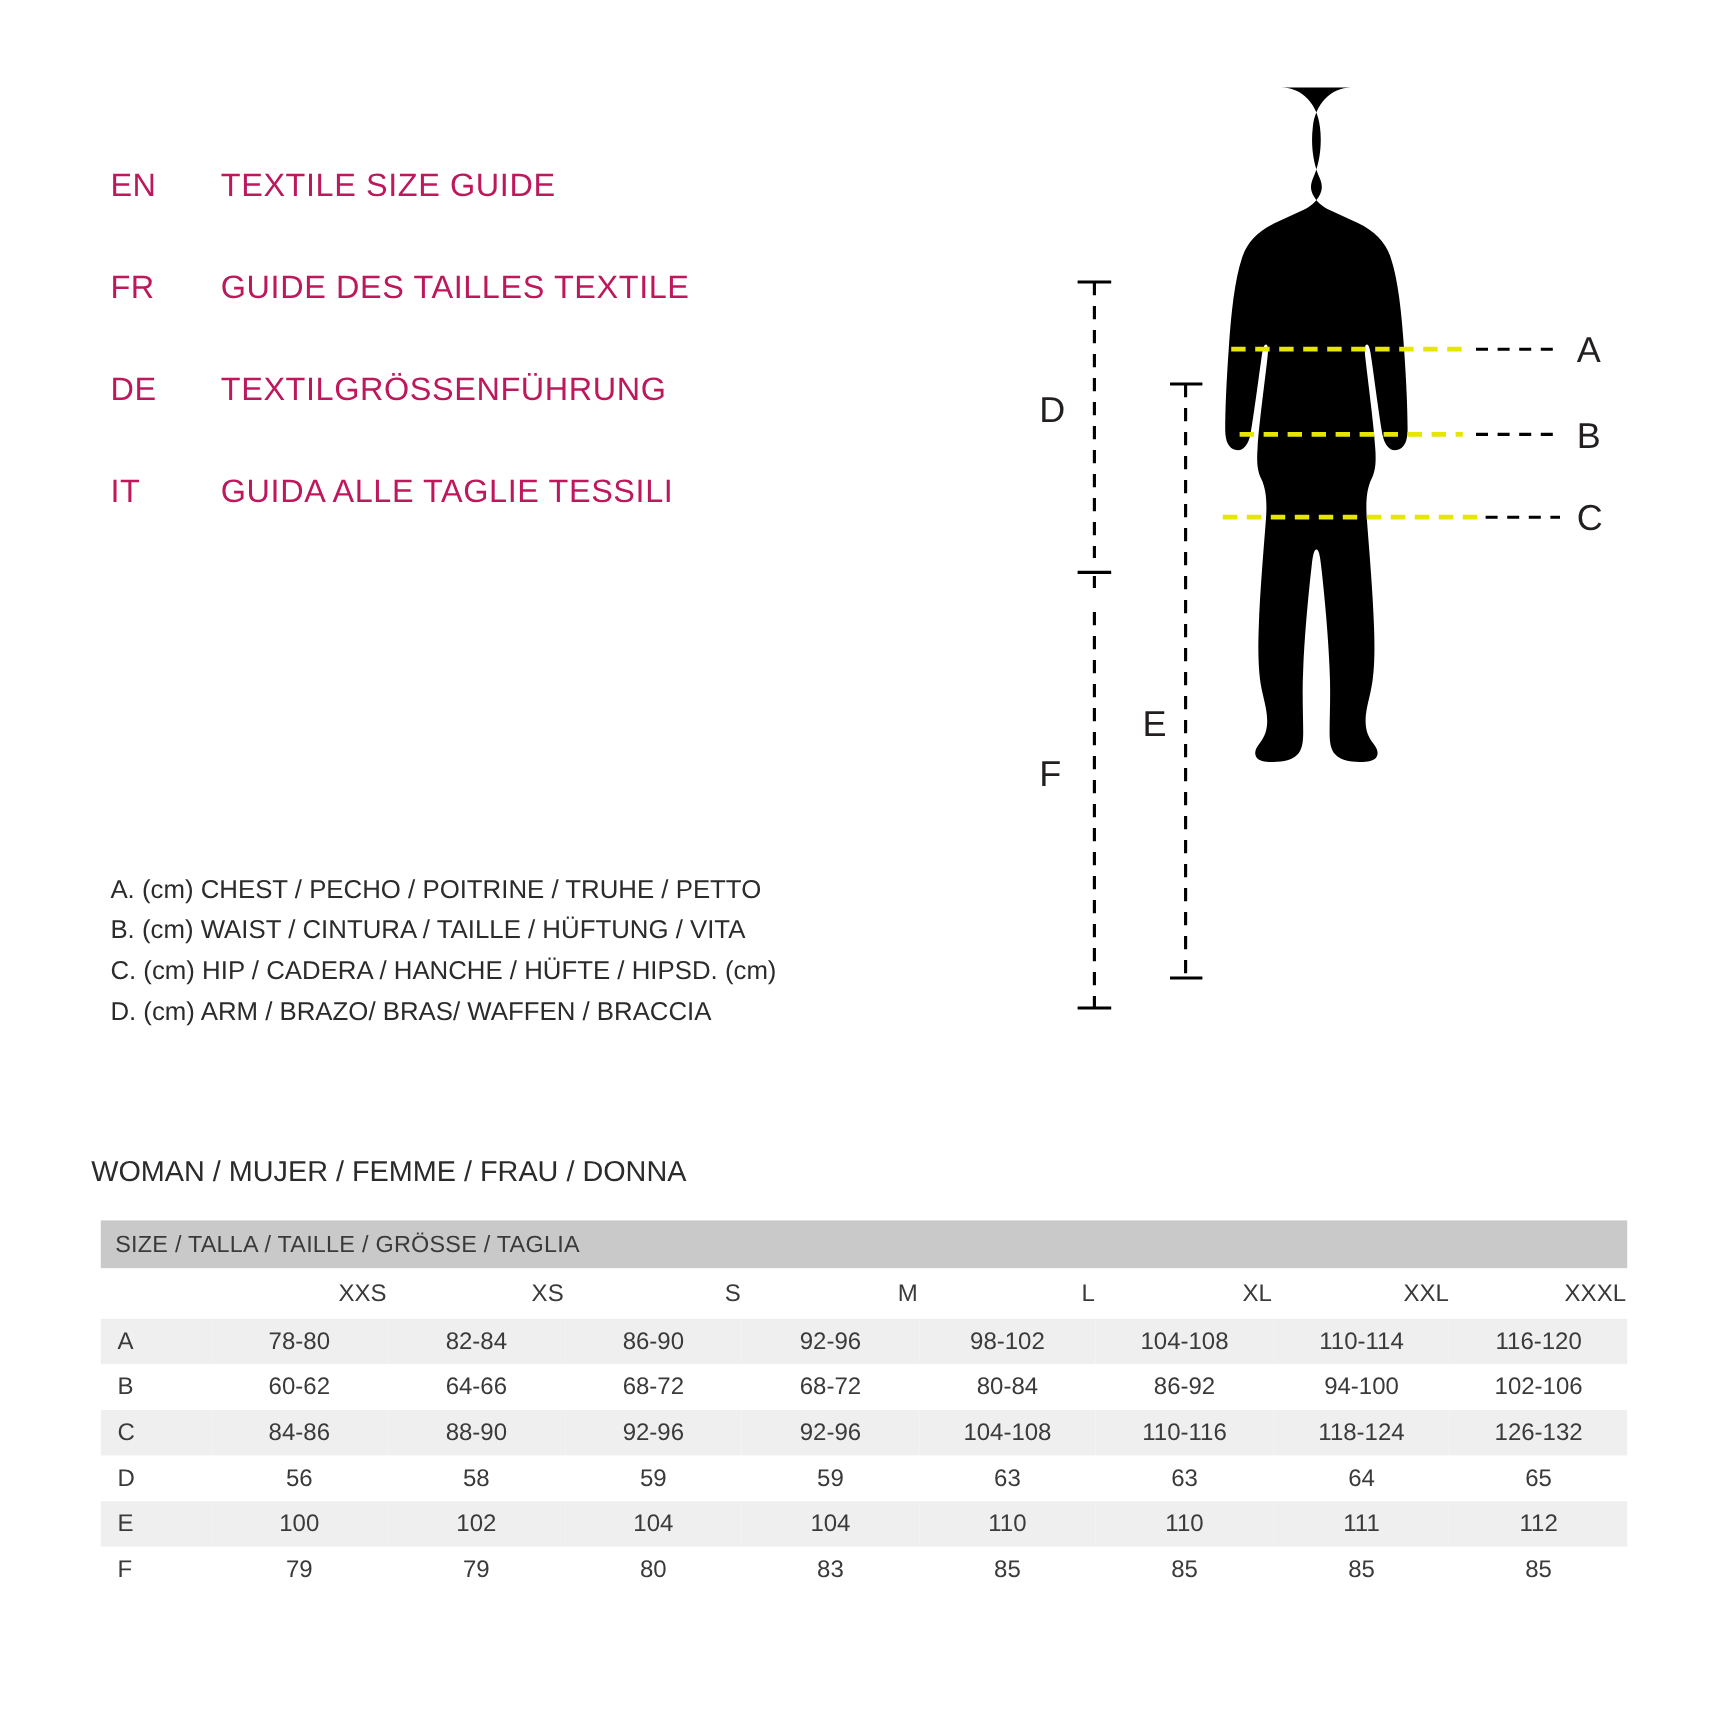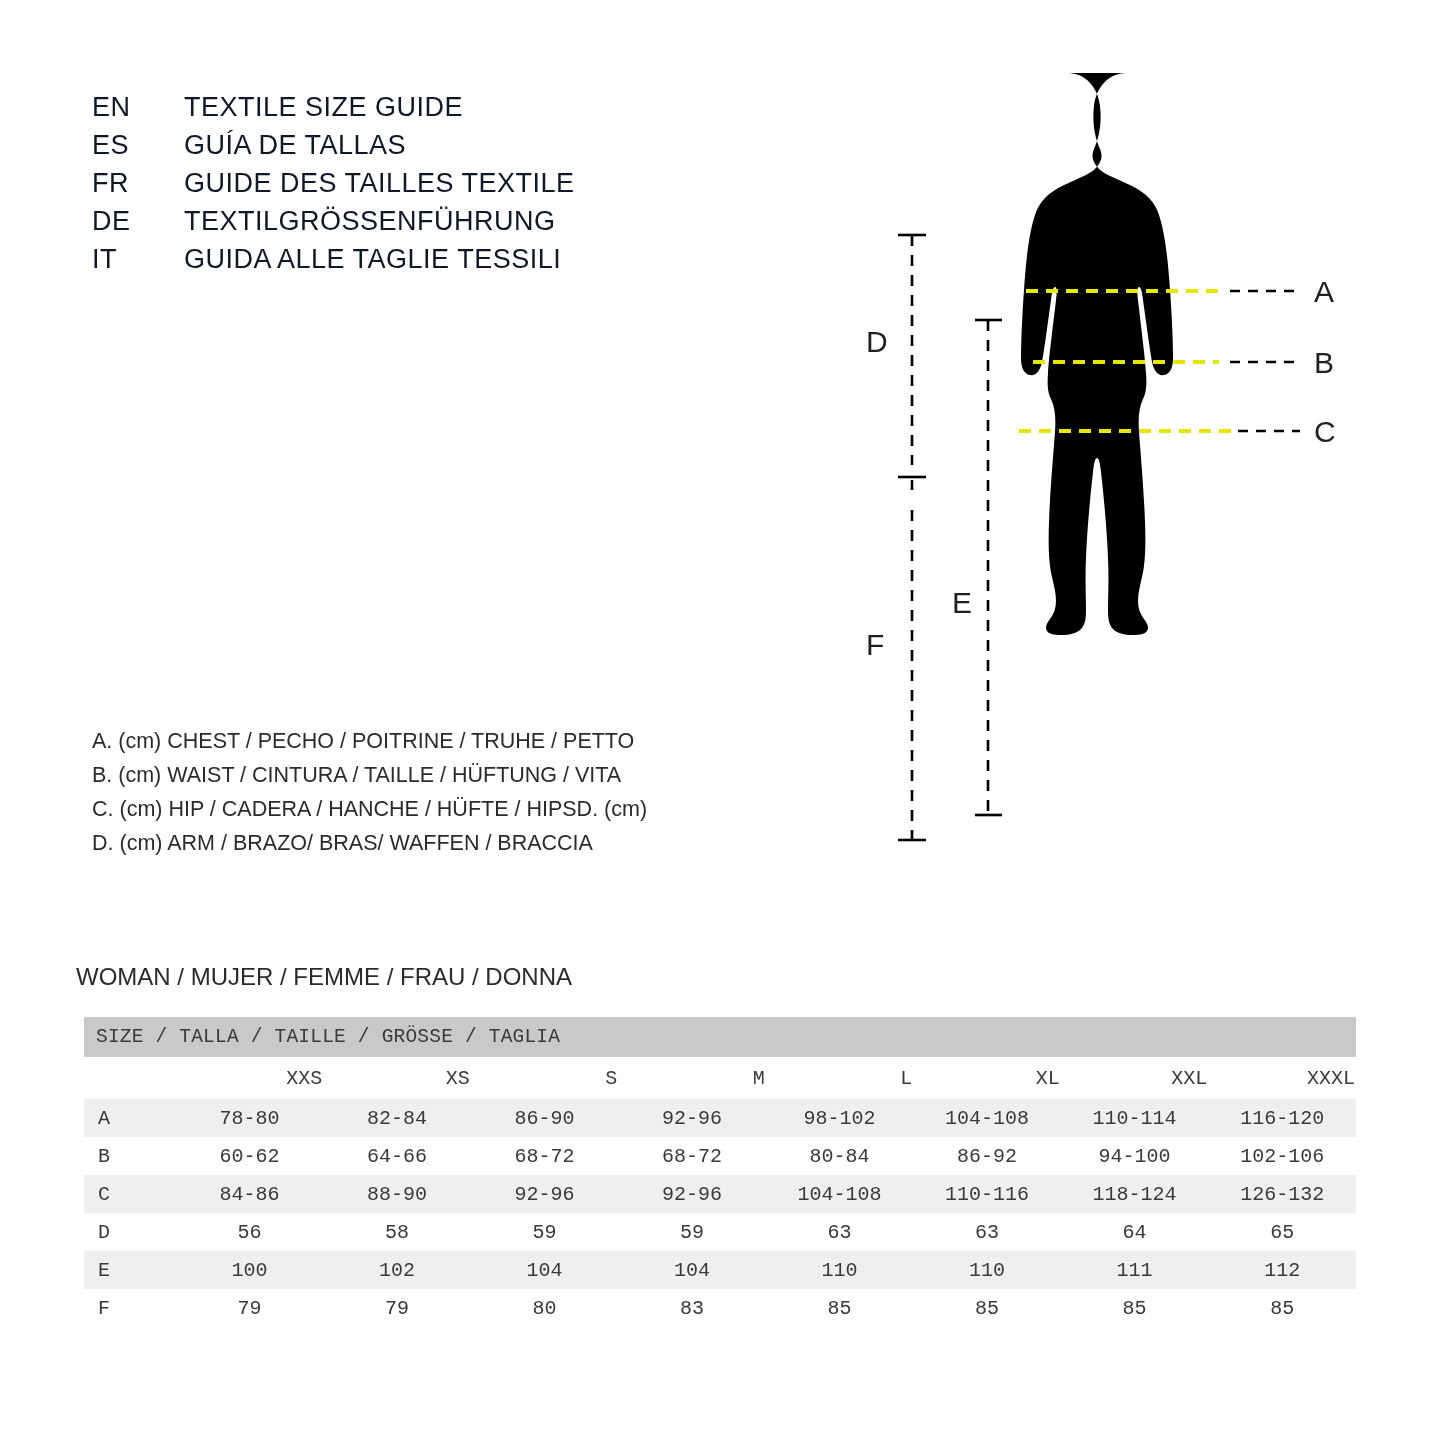--- a/index.html
+++ b/index.html
@@ -22,21 +22,22 @@
     left: 92px;
     top: 88px;
     width: 640px;
   }
   .title-row {
     display: flex;
     align-items: flex-end;
     font-size: 27px;
     letter-spacing: 0.5px;
     line-height: 38px;
-    color: #0f172a;
+    color: #be185d;
+    margin-top: 47px;
   }
   .title-lang {
     width: 92px;
     flex: 0 0 92px;
   }
   .title-text {
     flex: 1 1 auto;
   }
 
   
@@ -66,21 +67,20 @@
   
   #size-table {
     position: absolute;
     left: 84px;
     top: 1017px;
     width: 1272px;
     border-collapse: collapse;
     table-layout: fixed;
     font-size: 20px;
     color: #3a3a3a;
-    font-family: Liberation Mono, monospace;
   }
   #size-table col.c-label { width: 82px; }
   #size-table col.c-val   { width: 132px; }
 
   #size-table tr.header-band td {
     background: #c9c9c9;
     height: 38px;
     padding-left: 12px;
     font-size: 19.5px;
     color: #3a3a3a;
@@ -117,24 +117,20 @@
   }
   #diagram svg { display: block; }
 </style>
 </head>
 <body>
 
 <div id="title-block">
   <div class="title-row">
     <span class="title-lang">EN</span>
     <span class="title-text">TEXTILE SIZE GUIDE</span>
-  </div>
-  <div class="title-row">
-    <span class="title-lang">ES</span>
-    <span class="title-text">GUÍA DE TALLAS</span>
   </div>
   <div class="title-row">
     <span class="title-lang">FR</span>
     <span class="title-text">GUIDE DES TAILLES TEXTILE</span>
   </div>
   <div class="title-row">
     <span class="title-lang">DE</span>
     <span class="title-text">TEXTILGRÖSSENFÜHRUNG</span>
   </div>
   <div class="title-row">

